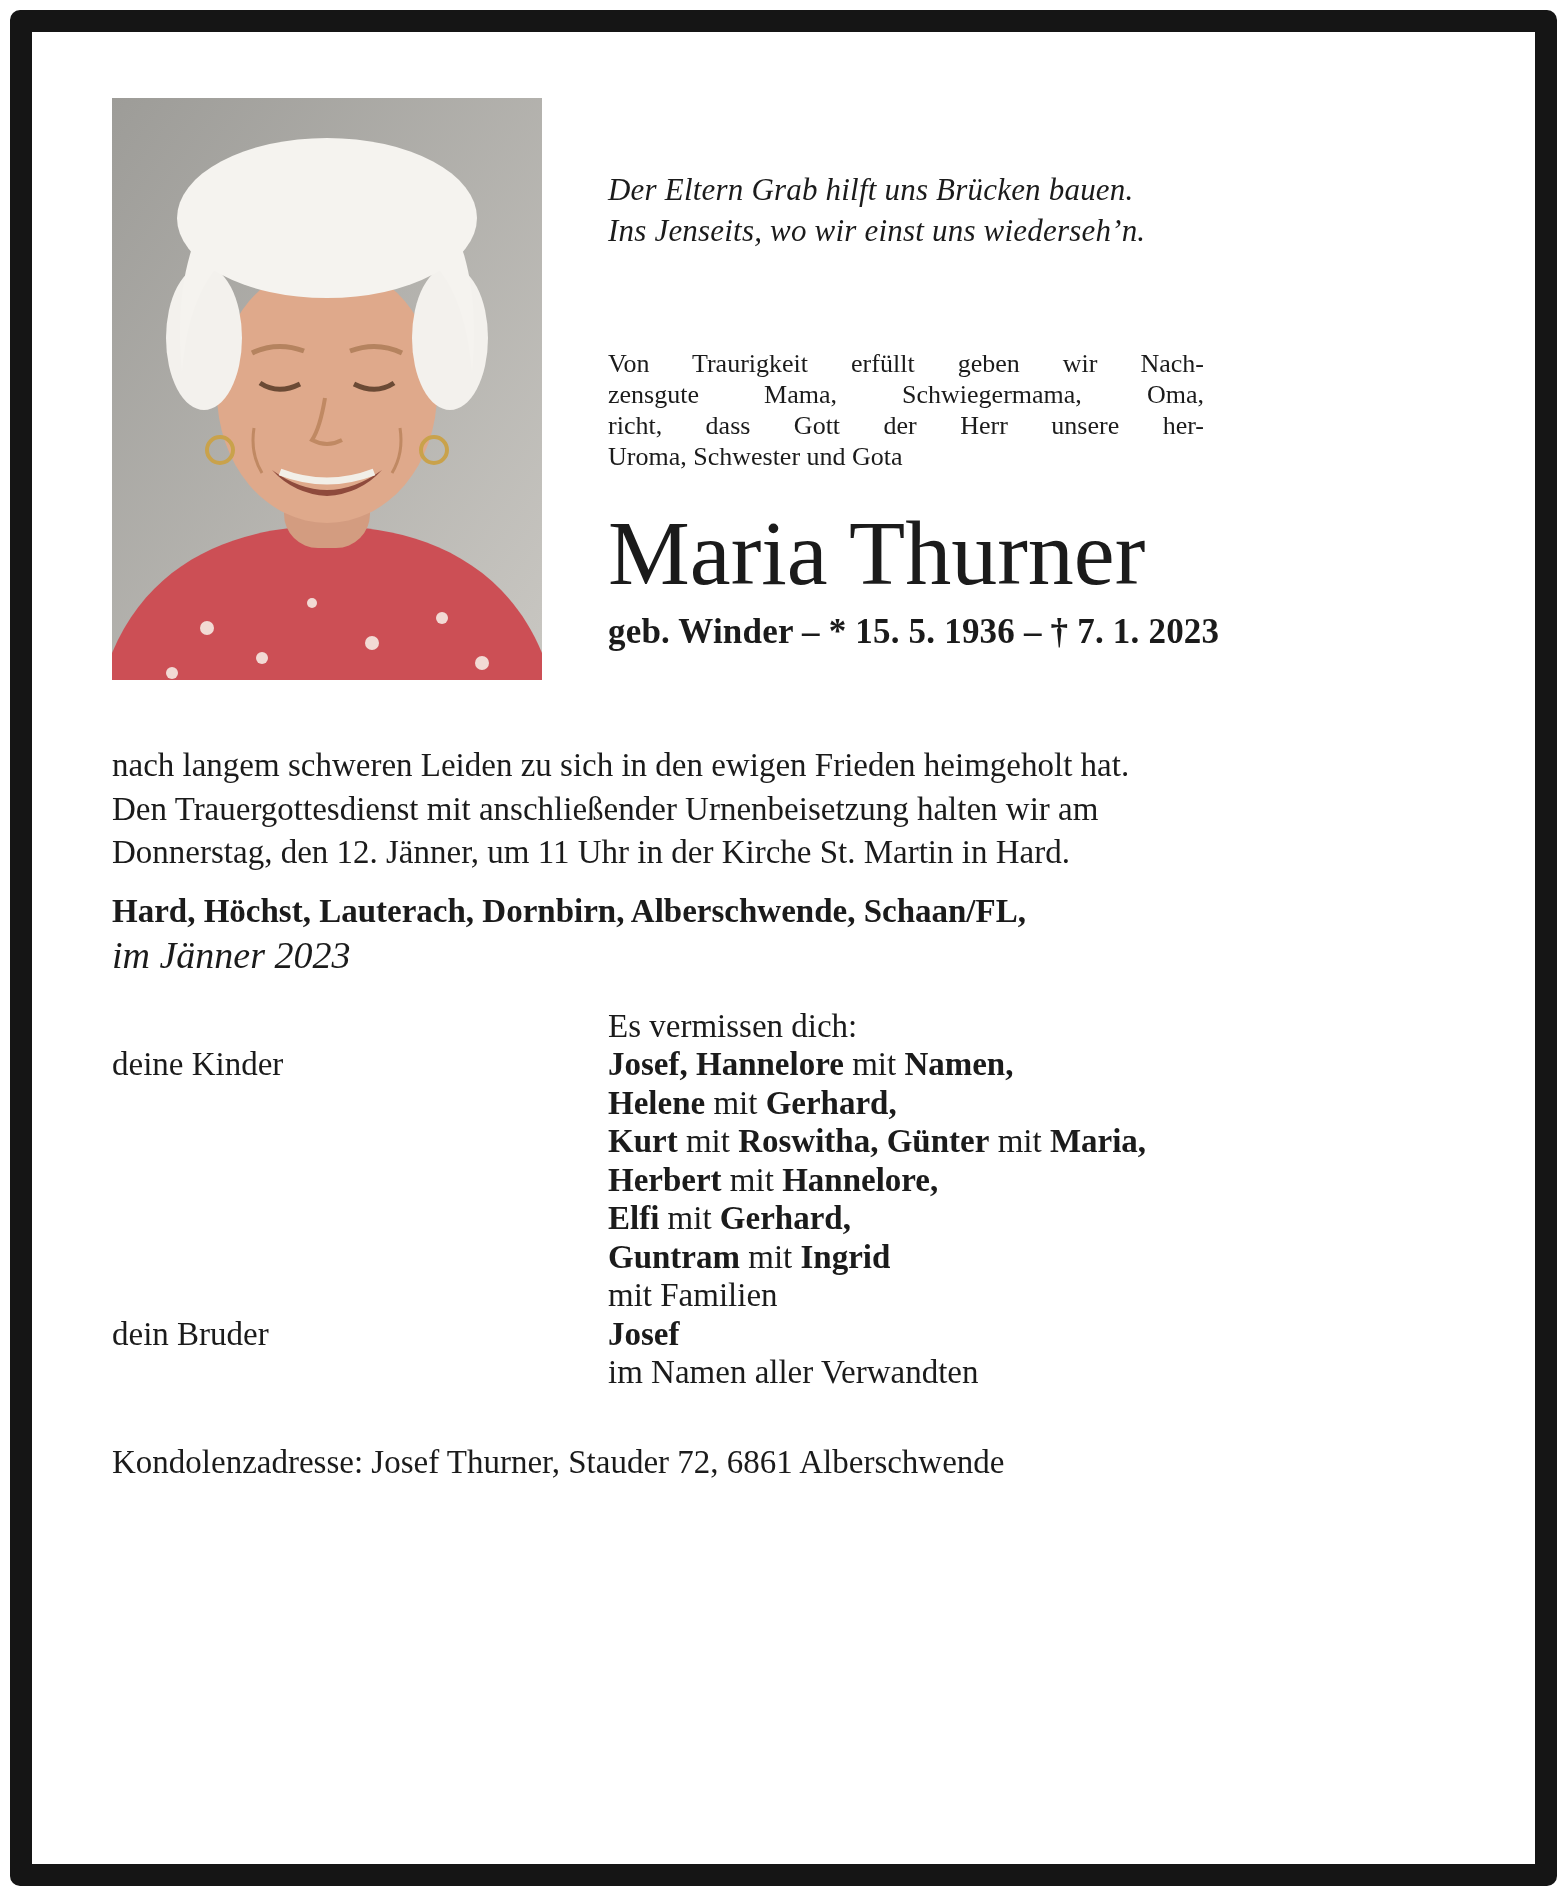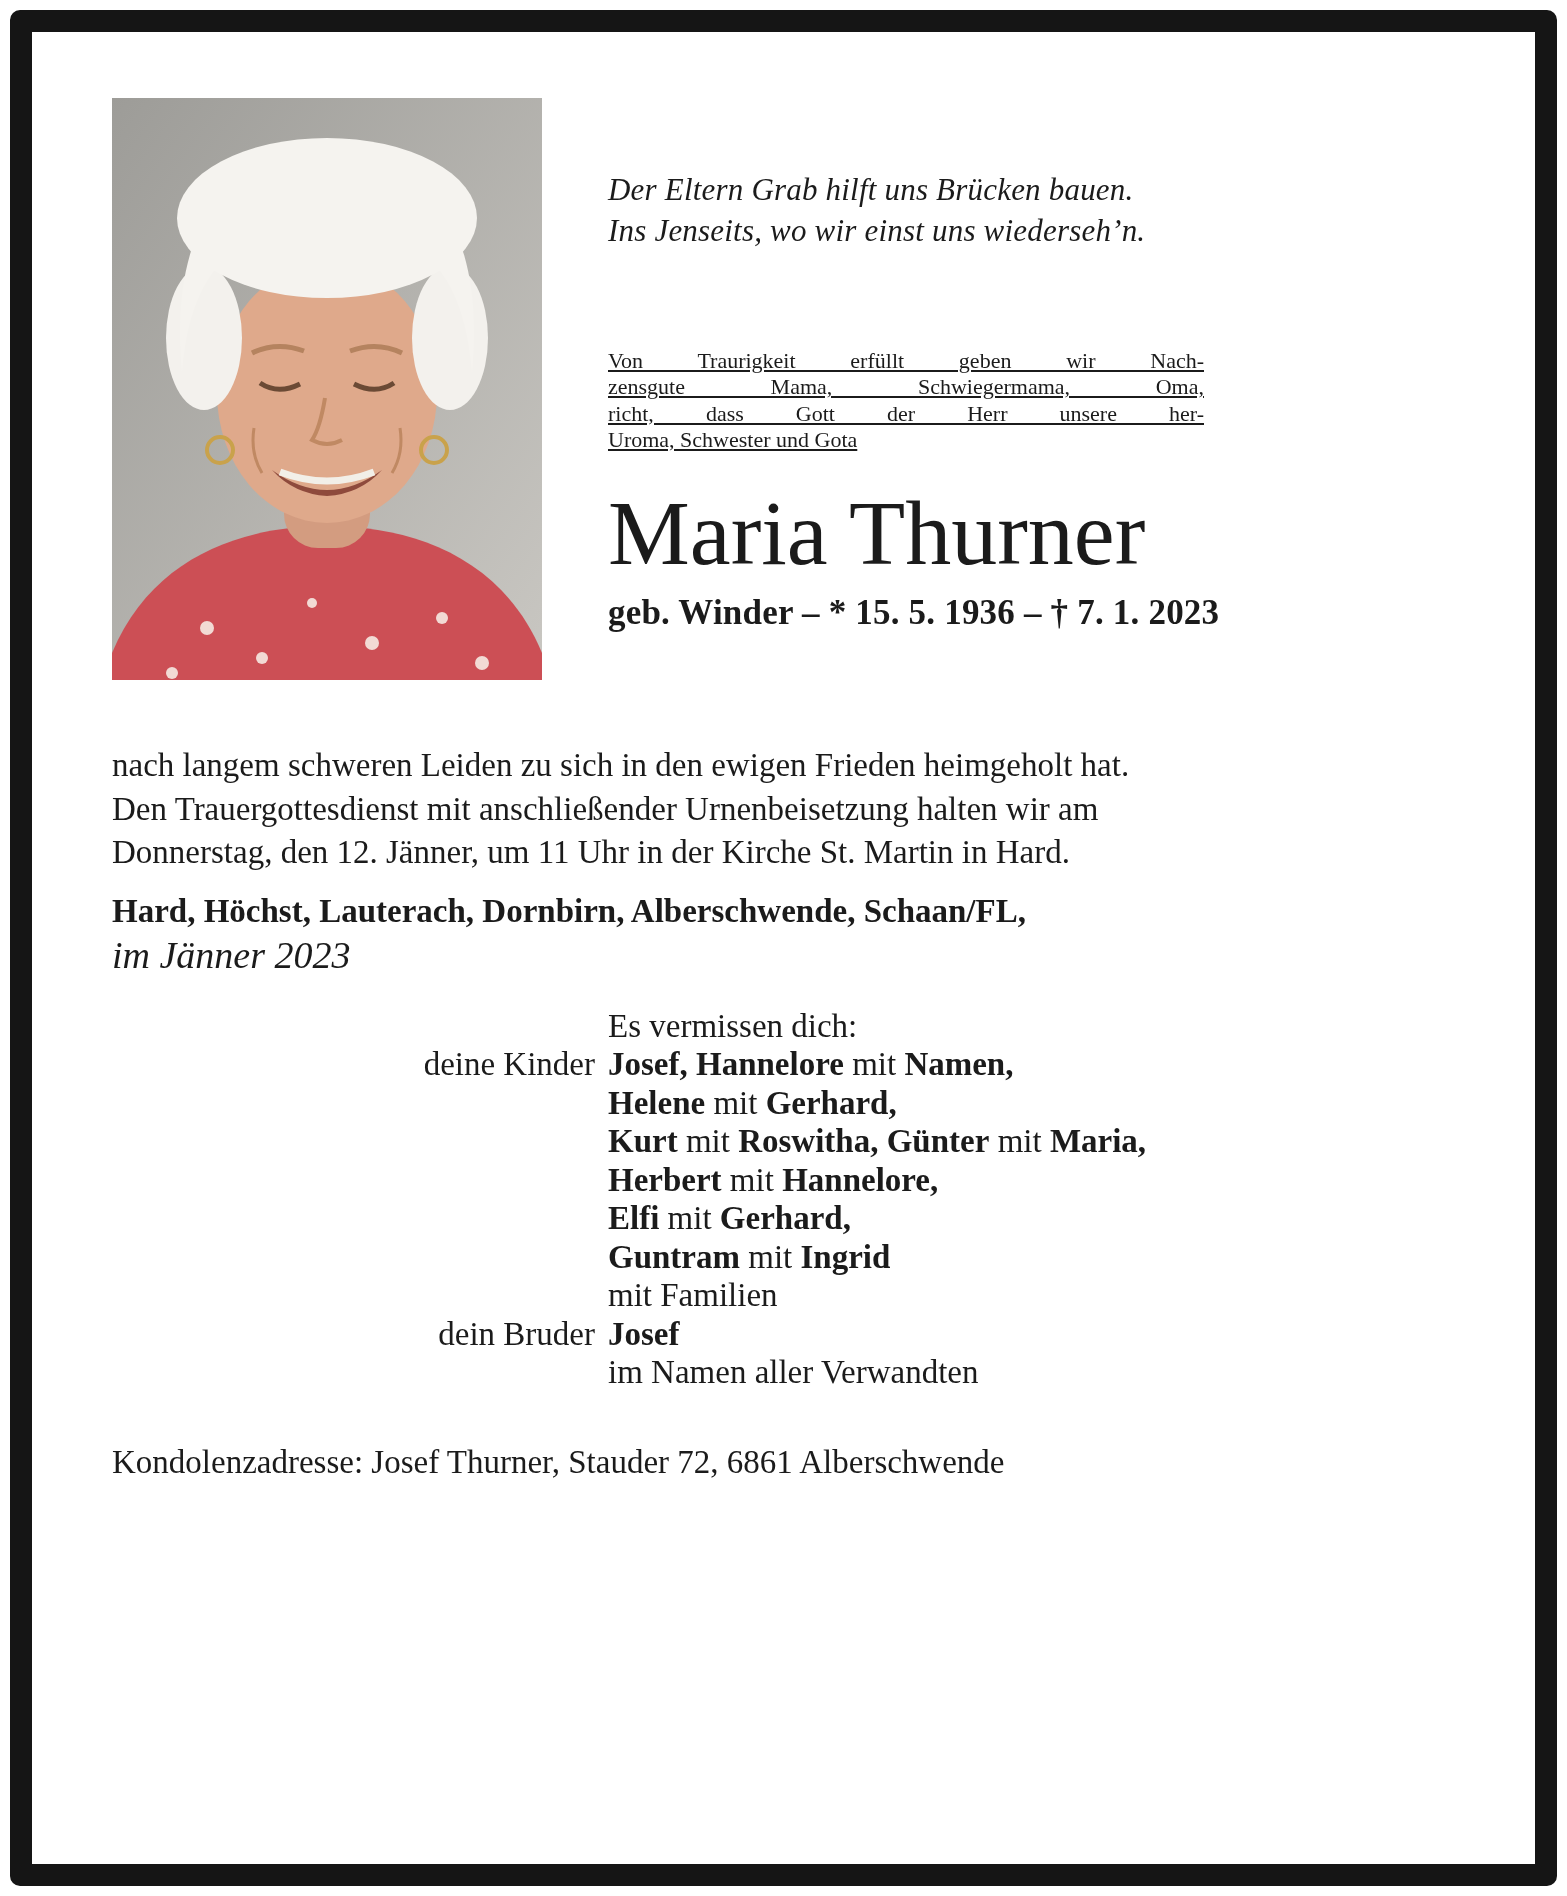--- a/index.html
+++ b/index.html
@@ -28,21 +28,21 @@
   .photo svg { display:block; width:100%; height:100%; }
   .right-col { margin-left:66px; width:596px; padding-top:72px; }
 
   .quote {
     margin:0;
     font-style:italic;
     font-size:31px;
     line-height:1.32;
     letter-spacing:0.2px;
   }
-  .intro { margin:96px 0 0 0; font-size:22px; line-height:1.2;text-decoration:underline; }
+  .intro { margin:96px 0 0 0; font-size:26px; line-height:1.2; }
   .intro-line { text-align:justify; text-align-last:justify; }
   .intro-line:last-child { text-align-last:left; }
 
   .name {
     margin:34px 0 0 0;
     font-size:92px;
     font-weight:400;
     line-height:1.02;
     letter-spacing:0px;
     white-space:nowrap;
@@ -57,21 +57,21 @@
 
   .body-block { margin:64px 0 0 80px; width:1365px; font-size:33px; line-height:1.32; }
 
   .places { margin:18px 0 0 80px; font-size:33px; font-weight:700; }
   .date-line { margin:3px 0 0 80px; font-size:38px;font-style:italic; }
 
   .mourners { margin:30px 0 0 80px; font-size:33px; }
   .m-row { display:flex; line-height:38.5px; }
   .m-label {
     flex:0 0 496px; width:496px; box-sizing:border-box;
-    padding-right:13px; text-align:right;
+    padding-right:13px; 
   }
   .m-content { flex:1; }
   .m-content .b { font-weight:700; }
 
   .condolence { margin:52px 0 0 80px; font-size:33px; }
 </style>
 </head>
 <body>
 
 <div class="frame">

